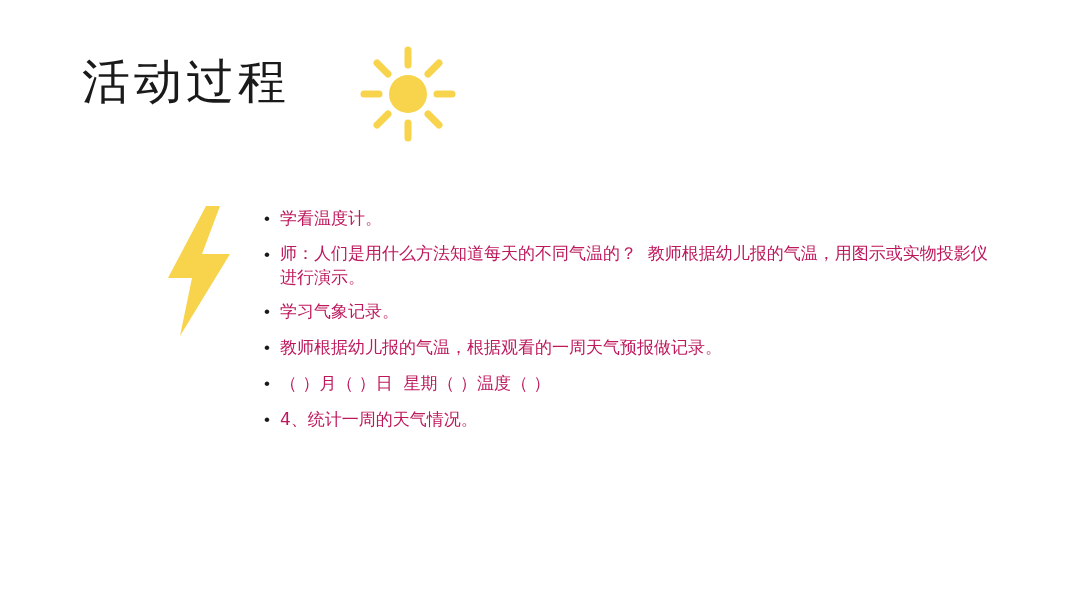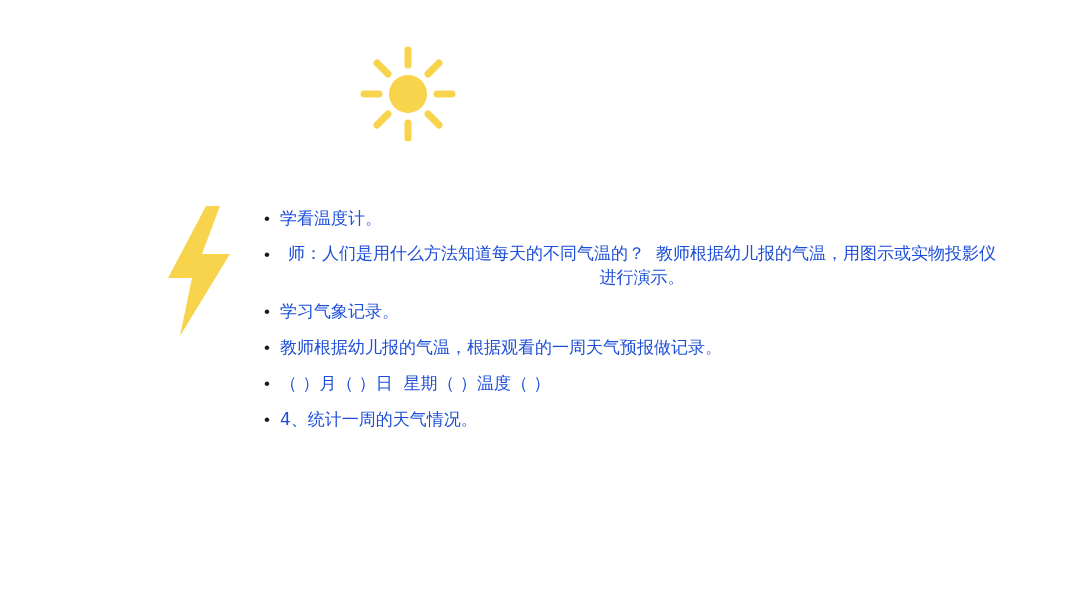--- a/index.html
+++ b/index.html
@@ -64,33 +64,33 @@
     width: 16px;
     font-size: 17px;
     line-height: 27px;
     color: #1a1a1a;
   }
   .bullet-text {
     flex: 1 1 auto;
     font-family: "DejaVu Sans", sans-serif;
     font-size: 17px;
     line-height: 27px;
-    color: #1d4ed8;
+    color: #be185d;
     white-space: pre-wrap;
   }
   .bullet-text.tight {
     line-height: 24px;
-    text-align: center;
   }
 </style>
 </head>
 <body>
 
 <div class="slide">
 
+  <div class="title">活动过程</div>
 
   <div class="sun">
     <svg viewBox="0 0 96 96" width="96" height="96" aria-hidden="true">
       <circle cx="48" cy="48" r="19" fill="#f7d44c"></circle>
       <g stroke="#f7d44c" stroke-width="7" stroke-linecap="round">
         <line x1="48" y1="4" x2="48" y2="19"></line>
         <line x1="48" y1="77" x2="48" y2="92"></line>
         <line x1="4" y1="48" x2="19" y2="48"></line>
         <line x1="77" y1="48" x2="92" y2="48"></line>
         <line x1="17" y1="17" x2="28" y2="28"></line>

